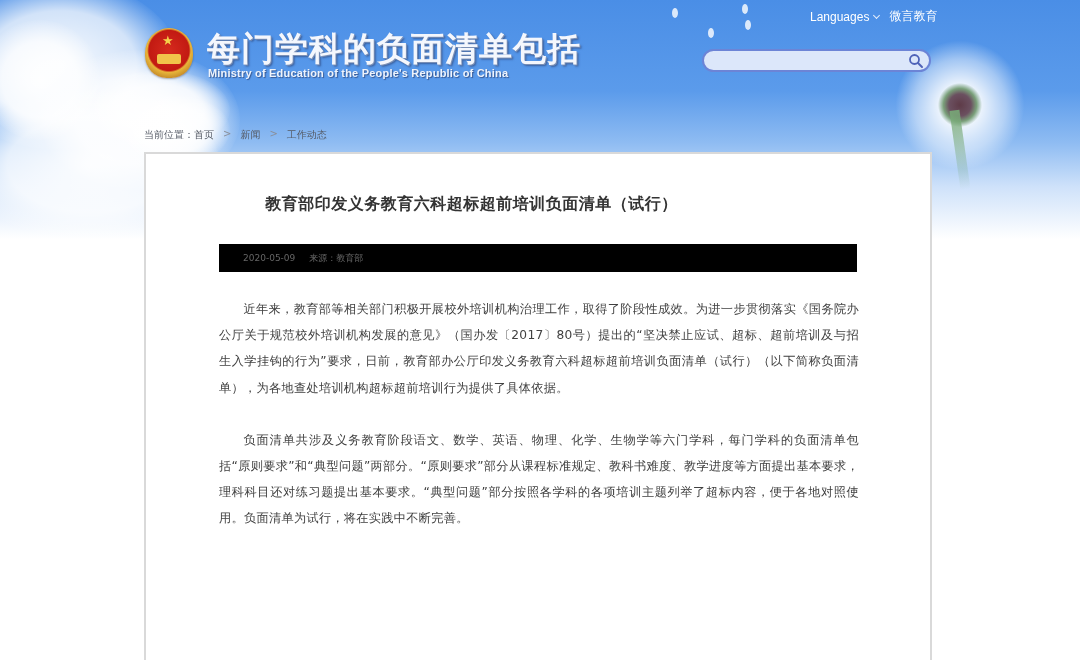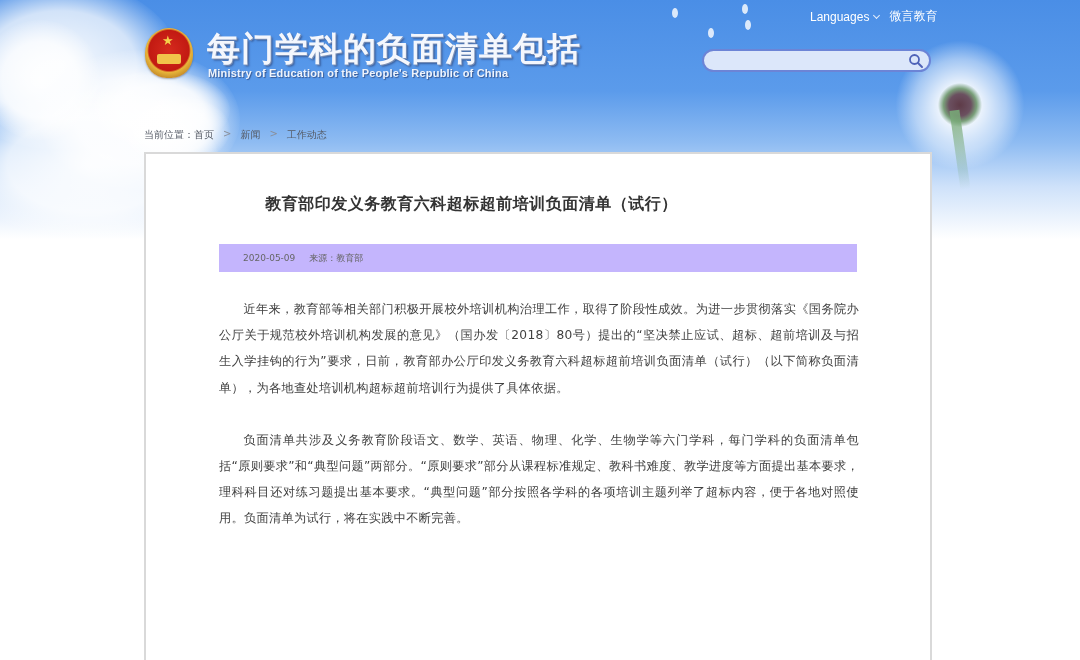--- a/index.html
+++ b/index.html
@@ -76,21 +76,21 @@
   .content-panel {
     position: absolute; left: 144px; top: 152px; width: 788px; height: 520px;
     background: #ffffff; border: 2px solid #d9d9d9; border-bottom: none;
   }
   .article-title {
     position: absolute; left: 0; top: 40px; width: 651px; text-align: center;
     font-size: 16px; font-weight: bold; color: #333333; letter-spacing: 0.5px;
   }
   .meta-bar {
     position: absolute; left: 73px; top: 90px; width: 638px; height: 28px;
-    background: #c4b5fd; display: flex; align-items: center; padding-left: 24px; gap: 14px;
+    background: #000000; display: flex; align-items: center; padding-left: 24px; gap: 14px;
     font-size: 9px; color: #666666;
   }
   .article-body { position: absolute; left: 73px; top: 142px; width: 640px; }
   .para {
     font-size: 12.2px; line-height: 26.2px; color: #404040; text-align: justify;
     text-indent: 2em; margin-bottom: 26px; letter-spacing: 0.3px;
   }
 </style>
 </head>
 <body>
@@ -146,16 +146,16 @@
   <a>工作动态</a>
 </div>
 
 <div class="content-panel">
   <h1 class="article-title">教育部印发义务教育六科超标超前培训负面清单（试行）</h1>
   <div class="meta-bar">
     <span>2020-05-09</span>
     <span>来源：教育部</span>
   </div>
   <div class="article-body">
-    <p class="para">近年来，教育部等相关部门积极开展校外培训机构治理工作，取得了阶段性成效。为进一步贯彻落实《国务院办公厅关于规范校外培训机构发展的意见》（国办发〔2018〕80号）提出的“坚决禁止应试、超标、超前培训及与招生入学挂钩的行为”要求，日前，教育部办公厅印发义务教育六科超标超前培训负面清单（试行）（以下简称负面清单），为各地查处培训机构超标超前培训行为提供了具体依据。</p>
+    <p class="para">近年来，教育部等相关部门积极开展校外培训机构治理工作，取得了阶段性成效。为进一步贯彻落实《国务院办公厅关于规范校外培训机构发展的意见》（国办发〔2017〕80号）提出的“坚决禁止应试、超标、超前培训及与招生入学挂钩的行为”要求，日前，教育部办公厅印发义务教育六科超标超前培训负面清单（试行）（以下简称负面清单），为各地查处培训机构超标超前培训行为提供了具体依据。</p>
     <p class="para">负面清单共涉及义务教育阶段语文、数学、英语、物理、化学、生物学等六门学科，每门学科的负面清单包括“原则要求”和“典型问题”两部分。“原则要求”部分从课程标准规定、教科书难度、教学进度等方面提出基本要求，理科科目还对练习题提出基本要求。“典型问题”部分按照各学科的各项培训主题列举了超标内容，便于各地对照使用。负面清单为试行，将在实践中不断完善。</p>
   </div>
 </div>
 
 </body></html>

